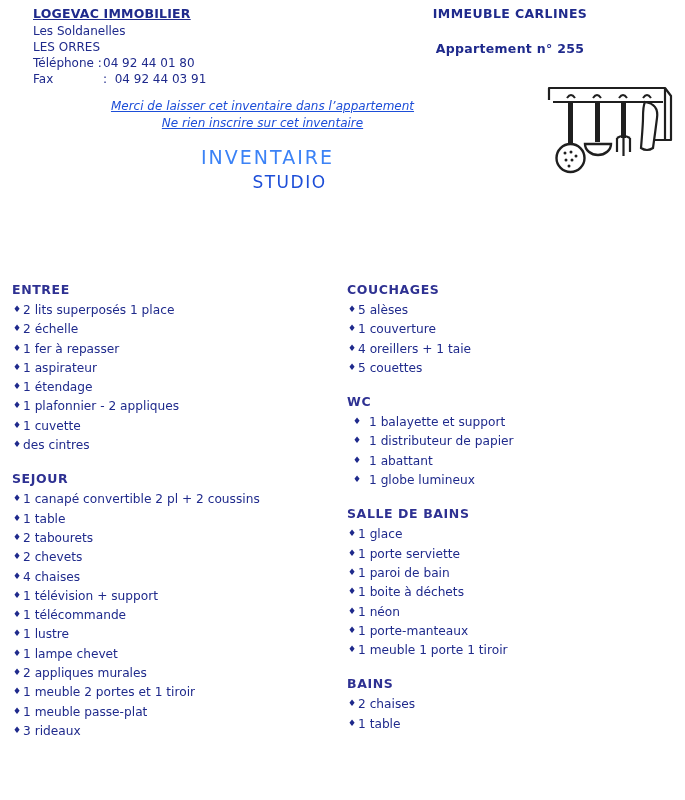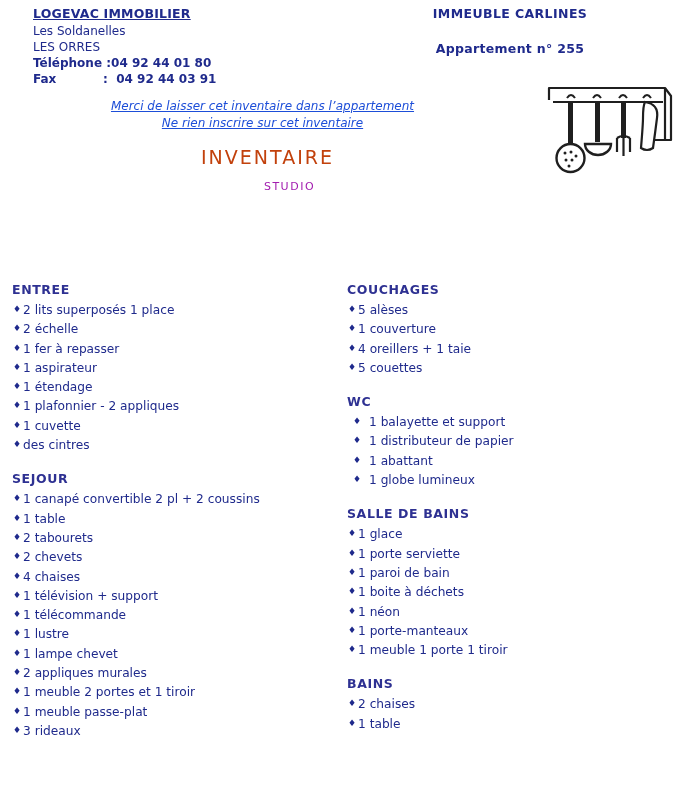--- a/index.html
+++ b/index.html
@@ -34,21 +34,21 @@
     font-weight: bold;
     font-size: 12.5px;
     letter-spacing: .2px;
     text-decoration: underline;
     margin-bottom: 3px;
   }
   .agency-line {
     font-size: 12px;
     margin-bottom: 2px;
   }
-  .agency-line.bold { font-weight: bold; }
+  .agency-line.bold { font-weight: normal; }
   .agency-line .lbl-w { display: inline-block; min-width: 70px; }
   .agency-line .lbl-w2 { display: inline-block; min-width: 70px; }
 
   .building {
     position: absolute;
     left: 360px;
     top: 6px;
     width: 300px;
     text-align: center;
   }
@@ -80,27 +80,27 @@
 
   
   .title-block {
     text-align: center;
     padding-right: 150px;
     margin-top: 16px;
   }
   .title-main {
     font-size: 19px;
     letter-spacing: 2px;
-    color: #c2410c;
-    margin-bottom: 12px;
+    color: #3b82f6;
+    margin-bottom: 4px;
   }
   .title-sub {
-    font-size: 11px;
+    font-size: 17px;
     letter-spacing: 1.5px;
-    color: #a21caf;
+    color: #1d4ed8;
     margin-left: 44px;
   }
 
   
   .utensils {
     position: absolute;
     right: 10px;
     top: 80px;
     width: 130px;
     height: 110px;

